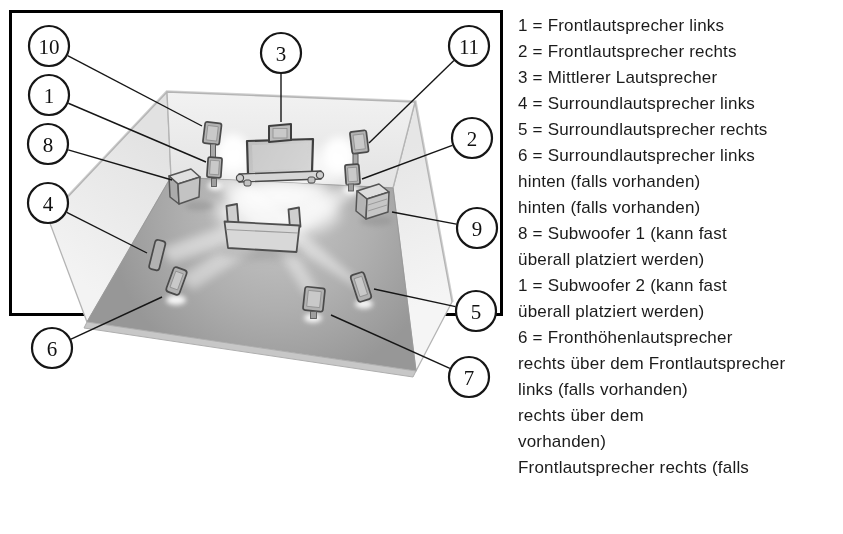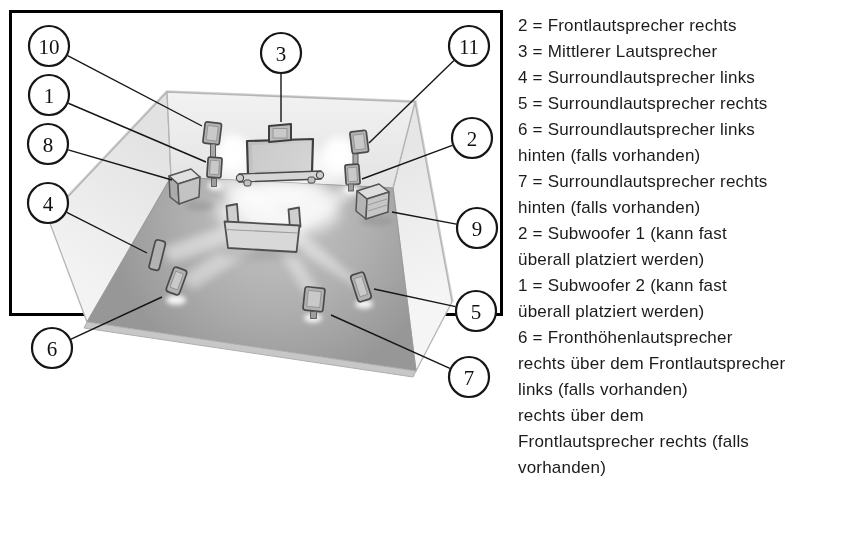--- a/index.html
+++ b/index.html
@@ -239,52 +239,54 @@
           <g>
             <circle cx="469" cy="377" r="20" class="callout-circle"></circle>
             <text x="469" y="378" class="callout-num">7</text>
           </g>
         </g>
     </svg>
   </div>
 
   <div class="legend" id="legend">
       <div>
+        <div class="legend-line">1 = Frontlautsprecher links</div>
+      </div>
+      <div>
         <div class="legend-line">2 = Frontlautsprecher rechts</div>
       </div>
       <div>
         <div class="legend-line">3 = Mittlerer Lautsprecher</div>
       </div>
       <div>
         <div class="legend-line">4 = Surroundlautsprecher links</div>
       </div>
       <div>
         <div class="legend-line">5 = Surroundlautsprecher rechts</div>
       </div>
       <div>
         <div class="legend-line">6 = Surroundlautsprecher links</div>
         <div class="legend-line">hinten (falls vorhanden)</div>
       </div>
       <div>
-        <div class="legend-line">7 = Surroundlautsprecher rechts</div>
         <div class="legend-line">hinten (falls vorhanden)</div>
       </div>
       <div>
-        <div class="legend-line">2 = Subwoofer 1 (kann fast</div>
+        <div class="legend-line">8 = Subwoofer 1 (kann fast</div>
         <div class="legend-line">überall platziert werden)</div>
       </div>
       <div>
         <div class="legend-line">1 = Subwoofer 2 (kann fast</div>
         <div class="legend-line">überall platziert werden)</div>
       </div>
       <div>
         <div class="legend-line">6 = Fronthöhenlautsprecher</div>
         <div class="legend-line">rechts über dem Frontlautsprecher</div>
         <div class="legend-line">links (falls vorhanden)</div>
       </div>
       <div>
         <div class="legend-line">rechts über dem</div>
+        <div class="legend-line">vorhanden)</div>
         <div class="legend-line">Frontlautsprecher rechts (falls</div>
-        <div class="legend-line">vorhanden)</div>
       </div>
     </div>
 
 </div>
 
 </body></html>

